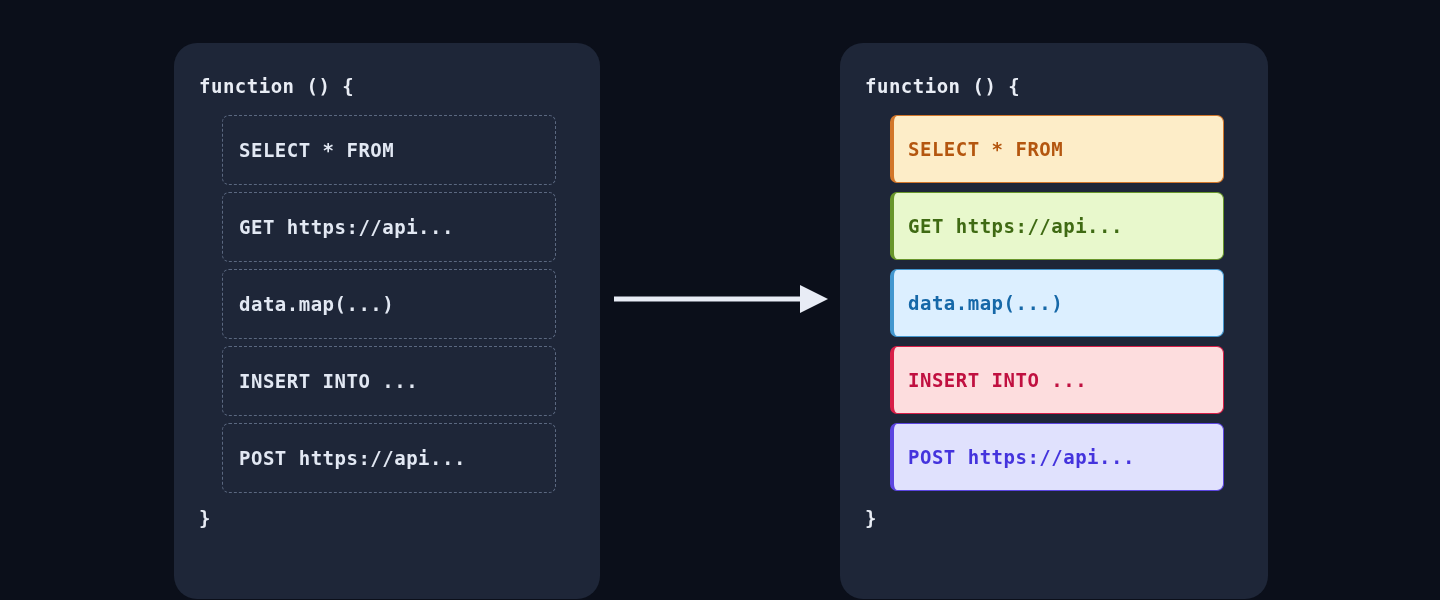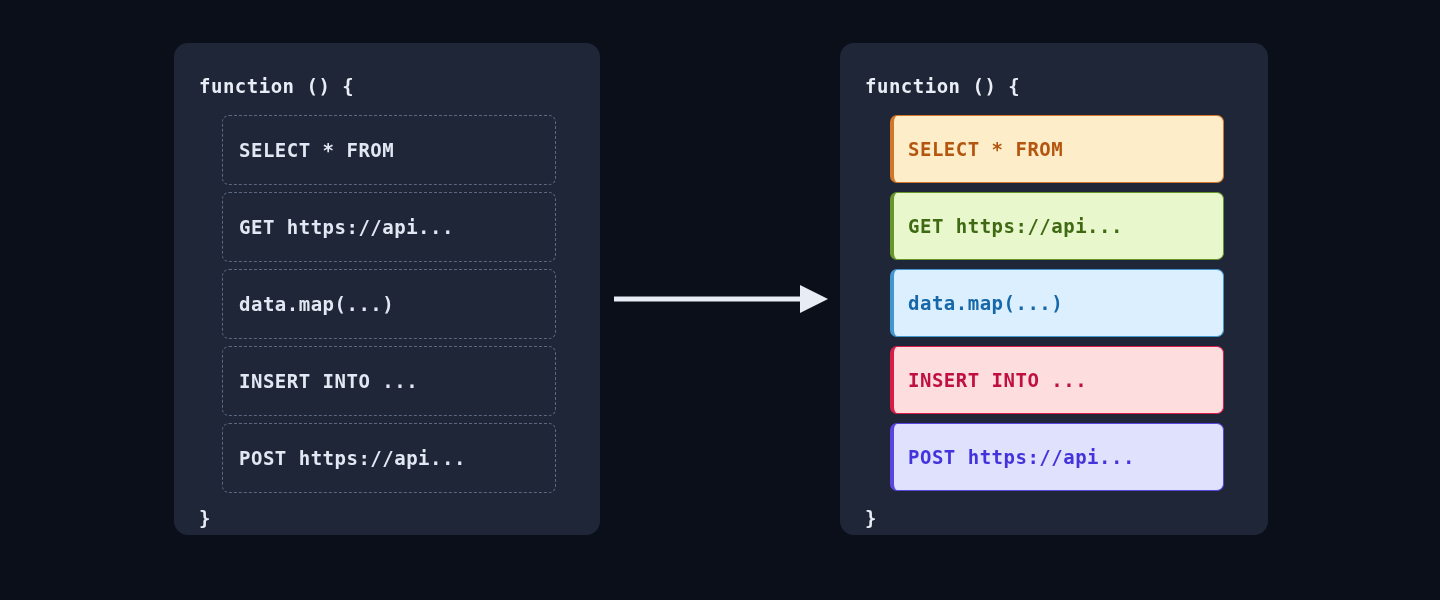--- a/index.html
+++ b/index.html
@@ -20,23 +20,23 @@
     position: absolute;
     inset: 0;
     width: 1440px;
     height: 600px;
   }
 
   
   .panel {
     position: absolute;
     background: #1e2638;
-    border-radius: 14px;
+    border-radius: 23px;
     top: 43px;
-    height: 492px;
+    height: 556px;
   }
 
   .panel-before { left: 174px; width: 426px; }
   .panel-after  { left: 840px; width: 428px; }
 
   .panel-keyword {
     position: absolute;
     left: 25px;
     font-family: "DejaVu Sans Mono", "Liberation Mono", monospace;
     font-size: 19px;

